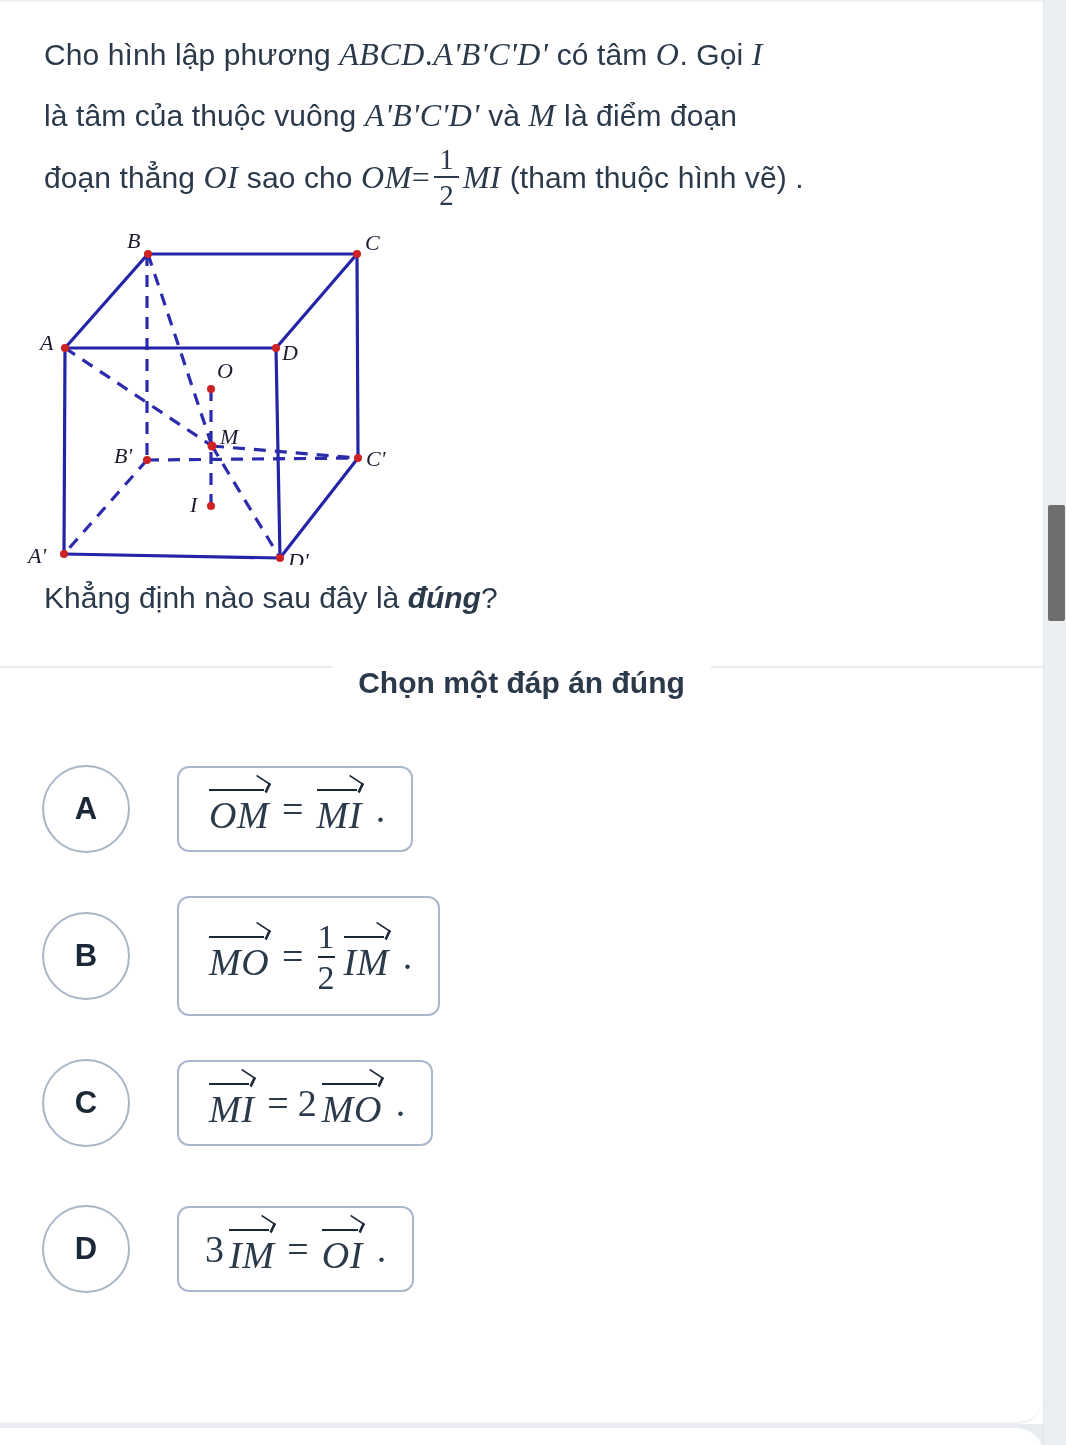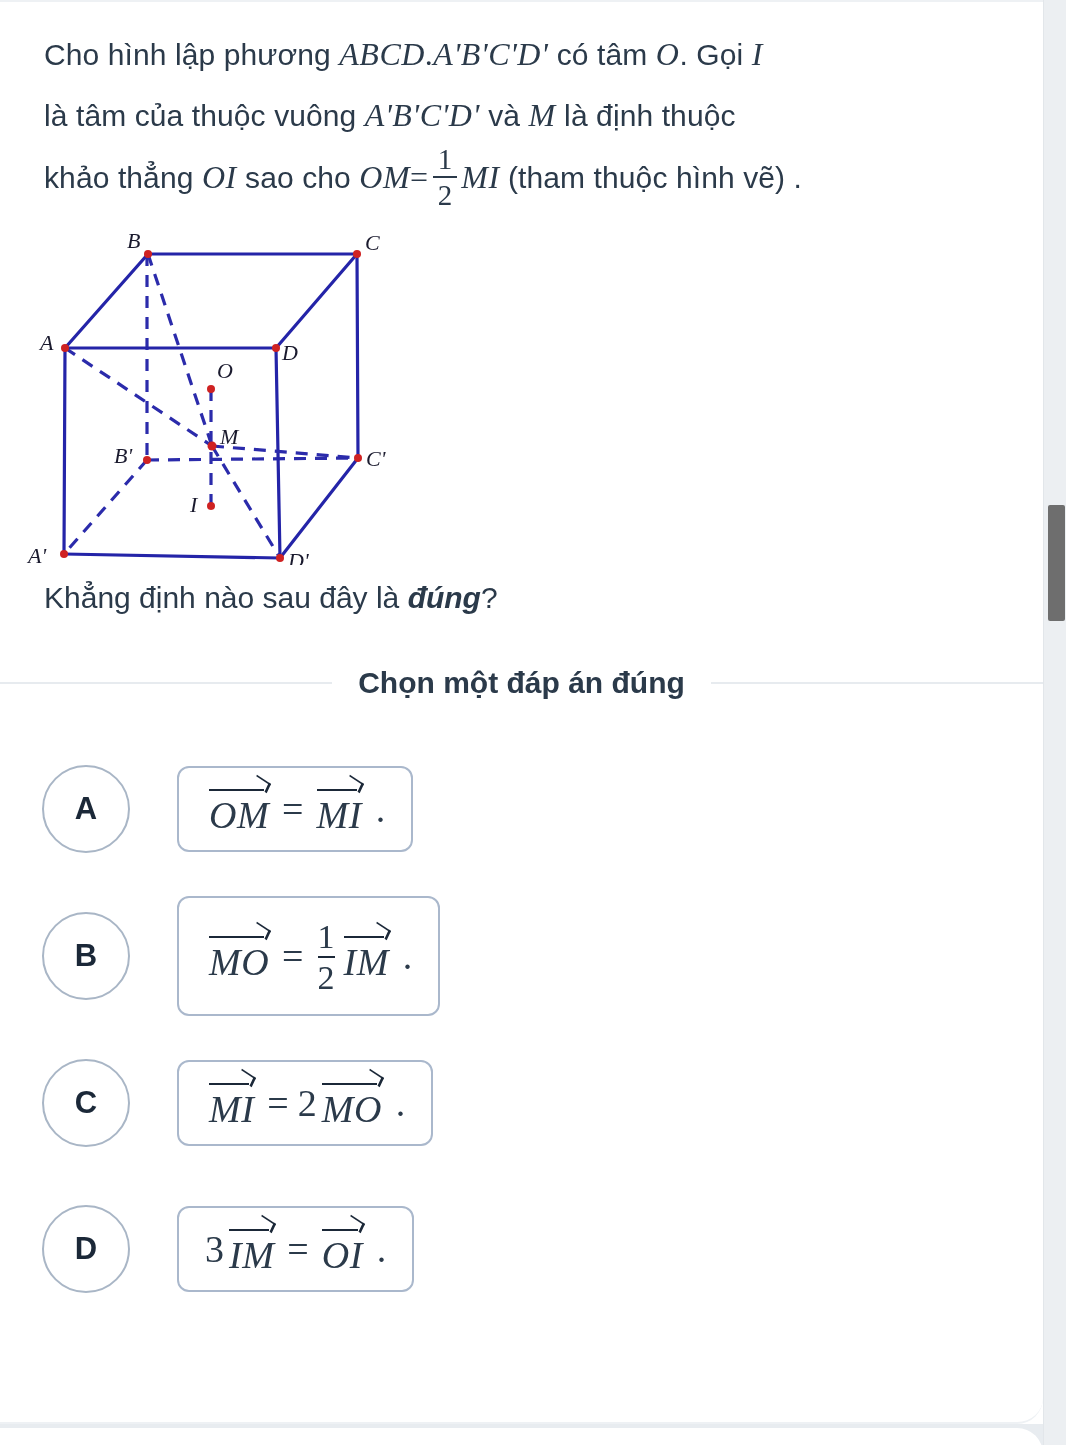--- a/index.html
+++ b/index.html
@@ -126,21 +126,20 @@
   .prompt {
     padding: 10px 64px 0 44px;
     font-size: 30px;
     line-height: 1.5;
   }
   .prompt b { font-weight: bold; font-style: italic; }
 
   
   .divider-row {
     display: flex;
-    align-items: center;
     margin-top: 46px;
     padding: 0 0px;
   }
   .divider-line {
     flex: 1 1 auto;
     height: 2px;
     background: #e7ebef;
   }
   .divider-line.left  { margin-right: 0; }
   .divider-label {
@@ -261,24 +260,24 @@
 </head>
 <body>
 
 <div class="page-card">
 
   <div class="stem">
     <div>
       <span>Cho hình lập phương </span><span class="mth">ABCD</span><span class="mth up">.</span><span class="mth">A'B'C'D'</span><span> có tâm </span><span class="mth">O</span><span>. Gọi </span><span class="mth">I</span>
     </div>
     <div>
-      <span>là tâm của thuộc vuông </span><span class="mth">A'B'C'D'</span><span> và </span><span class="mth">M</span><span> là định thuộc</span>
+      <span>là tâm của thuộc vuông </span><span class="mth">A'B'C'D'</span><span> và </span><span class="mth">M</span><span> là điểm đoạn</span>
     </div>
     <div>
-      <span>khảo thẳng </span><span class="mth">OI</span><span> sao cho </span><span class="mth">OM</span><span class="mth up">=</span><span class="frac">
+      <span>đoạn thẳng </span><span class="mth">OI</span><span> sao cho </span><span class="mth">OM</span><span class="mth up">=</span><span class="frac">
           <span class="num">1</span>
           <span class="den">2</span>
         </span><span class="mth">MI</span><span> (tham thuộc hình vẽ) .</span>
     </div>
   </div>
 
   <div class="figure-wrap">
     <svg class="cube" width="470" height="345" viewBox="0 0 470 345">
 
       <g>

